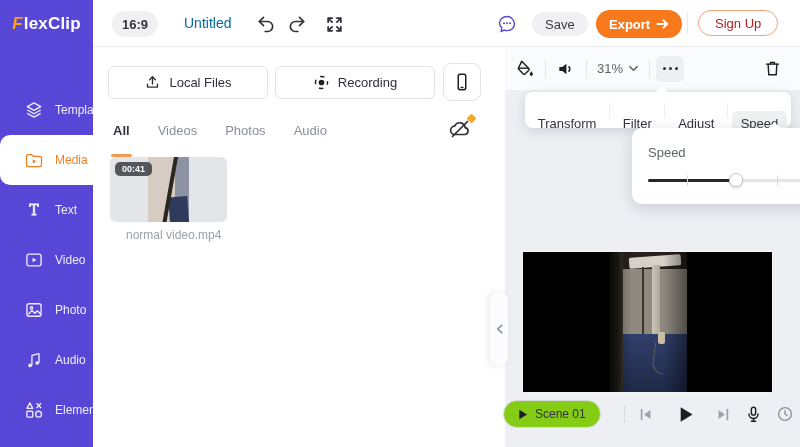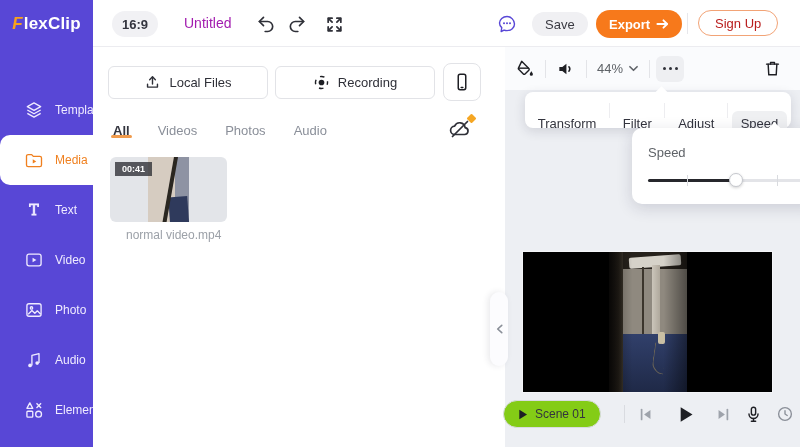--- a/index.html
+++ b/index.html
@@ -7,21 +7,21 @@
   .app{position:relative;width:800px;height:447px;overflow:hidden;background:#fff;}
   svg{display:block;}
   .ic{display:inline-flex;align-items:center;justify-content:center;}
 
   
   .topbar{position:absolute;left:0;top:0;width:800px;height:47px;background:#fff;border-bottom:1px solid #ECECF0;box-sizing:border-box;}
   .logo{position:absolute;left:0;top:0;width:93px;height:47px;background:#5847D6;display:flex;align-items:center;justify-content:center;font-weight:700;font-size:17px;letter-spacing:.2px;}
   .logo .f{color:#F7A21D;font-style:italic;margin-right:1px;}
   .logo .rest{color:#fff;}
   .ratio-pill{position:absolute;left:112px;top:11px;height:26px;padding:0 10px;background:#F1F1F4;border-radius:14px;display:flex;align-items:center;font-size:13px;font-weight:700;color:#33343E;cursor:pointer;}
-  .doc-title{position:absolute;left:184px;top:15px;font-size:14px;color:#a21caf;cursor:text;}
+  .doc-title{position:absolute;left:184px;top:15px;font-size:14px;color:#0369a1;cursor:text;}
   .tb-icon{position:absolute;top:14px;width:20px;height:20px;cursor:pointer;}
   .undo{left:256px;} .redo{left:287px;} .fullscreen{left:324px;}
   .chat-icon{position:absolute;left:497px;top:14px;width:20px;height:20px;cursor:pointer;}
   .save-btn{position:absolute;left:532px;top:12px;height:24px;padding:0 13px;background:#F0F0F3;border-radius:13px;display:flex;align-items:center;font-size:13px;color:#3A3A42;cursor:pointer;}
   .export-btn{position:absolute;left:596px;top:10px;height:28px;padding:0 13px;background:#F7791B;border-radius:15px;display:flex;align-items:center;gap:6px;font-size:13px;font-weight:700;color:#fff;cursor:pointer;}
   .tb-divider{position:absolute;left:687px;top:13px;width:1px;height:21px;background:#E7E7EB;}
   .signup-btn{position:absolute;left:698px;top:10px;height:26px;padding:0 16px;background:#fff;border:1px solid #F2A376;border-radius:15px;display:flex;align-items:center;font-size:13px;color:#b91c1c;box-sizing:border-box;cursor:pointer;}
 
   
   .sidebar{position:absolute;left:0;top:47px;width:93px;height:400px;background:#5847D6;padding-top:38px;box-sizing:border-box;}
@@ -29,31 +29,31 @@
   .side-item .lbl{font-size:12px;}
   .side-item.active{background:#fff;color:#F0801F;border-radius:10px 0 0 10px;}
   .side-item svg{stroke:currentColor;}
 
   
   .media-panel{position:absolute;left:93px;top:47px;width:412px;height:400px;background:#fff;}
   .src-btn{position:absolute;top:19px;height:33px;border:1px solid #E2E3E7;border-radius:6px;background:#fff;display:flex;align-items:center;justify-content:center;gap:8px;font-size:13px;color:#2F3038;box-sizing:border-box;cursor:pointer;}
   .lf-btn{left:15px;width:160px;} .rec-btn{left:182px;width:160px;}
   .phone-btn{position:absolute;left:350px;top:16px;width:38px;height:38px;border:1px solid #E2E3E7;border-radius:8px;background:#fff;display:flex;align-items:center;justify-content:center;box-sizing:border-box;cursor:pointer;}
   .tabs{position:absolute;left:20px;top:76px;display:flex;gap:28px;}
-  .tab{font-size:13px;color:#8A8F99;padding-bottom:0;position:relative;cursor:pointer;}
+  .tab{font-size:13px;color:#8A8F99;padding-bottom:19px;position:relative;cursor:pointer;}
   .tab.active{color:#33343E;font-weight:700;}
   .tab.active::after{content:"";position:absolute;left:-2px;right:-2px;bottom:0;height:3px;background:#F09B4D;border-radius:2px;}
   .cloudoff{position:absolute;left:355px;top:70px;width:26px;height:26px;cursor:pointer;}
   .cloudoff .badge{position:absolute;right:-1px;top:-2px;width:7px;height:7px;background:#F5A623;transform:rotate(45deg);border-radius:1px;}
   .thumb-card{position:absolute;left:17px;top:110px;width:117px;height:65px;background:#E3E5E9;border-radius:6px;cursor:pointer;}
   .thumb-video{position:absolute;left:38px;top:0;width:41px;height:65px;background:#D6CCC1;overflow:hidden;}
   .tv-frame{position:absolute;left:20px;top:-6px;width:4px;height:80px;background:#2A2620;transform:rotate(10deg);}
   .tv-door{position:absolute;right:0;top:0;width:14px;height:100%;background:#8E93A3;}
   .tv-blue{position:absolute;right:0;bottom:0;width:19px;height:26px;background:#2F3A5C;transform:rotate(-4deg);transform-origin:bottom right;}
-  .dur-badge{position:absolute;left:5px;top:5px;background:rgba(45,46,52,.78);color:#fff;font-size:9px;font-weight:700;padding:2px 7px;border-radius:0;z-index:2;}
+  .dur-badge{position:absolute;left:5px;top:5px;background:rgba(45,46,52,.78);color:#fff;font-size:9px;font-weight:700;padding:2px 7px;border-radius:5px;z-index:2;}
   .thumb-name{position:absolute;left:17px;top:181px;font-size:12px;color:#9CA1A8;padding-left:16px;}
 
   
   .collapse-handle{position:absolute;left:490px;top:292px;width:18px;height:74px;background:#FCFCFE;border-radius:9px;box-shadow:-2px 0 6px rgba(40,40,60,.10);display:flex;align-items:center;justify-content:center;z-index:6;cursor:pointer;}
 
   
   .right-panel{position:absolute;left:505px;top:47px;width:295px;height:400px;background:#EDEFF3;}
   .preview-toolbar{position:absolute;left:0;top:0;width:295px;height:43px;background:#FAFBFD;display:flex;align-items:center;}
   .pt-btn{width:28px;height:26px;display:flex;align-items:center;justify-content:center;border-radius:6px;cursor:pointer;}
   .pt-sep{width:1px;height:18px;background:#E3E4E8;margin:0 6px;}
@@ -304,21 +304,21 @@
       </div>
       <div class="pt-sep"></div>
       <div class="pt-btn">
         <svg width="20" height="20" viewBox="0 0 24 24">
             <path d="M4 9.5v5h3.6l4.9 3.8V5.7L7.6 9.5H4z" fill="#1E1F24"></path>
             <path d="M15.5 9.3a4.2 4.2 0 0 1 0 5.4" fill="none" stroke="#1E1F24" stroke-width="1.8" stroke-linecap="round"></path>
           </svg>
       </div>
       <div class="pt-sep"></div>
       <div class="zoom-ctl">
-        <span>44%</span>
+        <span>31%</span>
         <span class="ic">
             <svg width="11" height="9" viewBox="0 0 12 10" fill="none" stroke="#5F6368" stroke-width="1.8" stroke-linecap="round" stroke-linejoin="round">
               <path d="M2 3 6 7l4-4"></path>
             </svg>
           </span>
       </div>
       <div class="pt-sep"></div>
       <div class="pt-btn more-btn">
         <span class="dots">
             <i></i>

